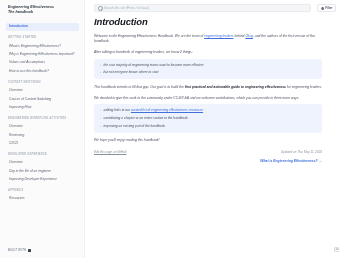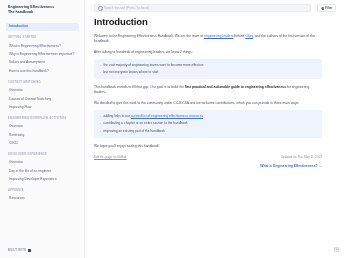--- a/index.html
+++ b/index.html
@@ -2,21 +2,21 @@
 <html><head>
 <meta charset="utf-8">
 <style>
   * { box-sizing: border-box; margin: 0; padding: 0; }
   html, body {
     width: 344px; height: 258px;
     font-family: "Liberation Sans", sans-serif;
     background: #ffffff;
     overflow: hidden;
   }
-  .app { display: flex; width: 344px; height: 242px; position: relative; }
+  .app { display: flex; width: 344px; height: 242px; position: relative; font-style: italic; }
 
   
   .sidebar {
     width: 85px; height: 258px;
     background: #fbfbfc;
     border-right: 1px solid #eceef1;
     padding: 5px 0 0 0;
     position: relative;
     overflow: hidden;
   }

